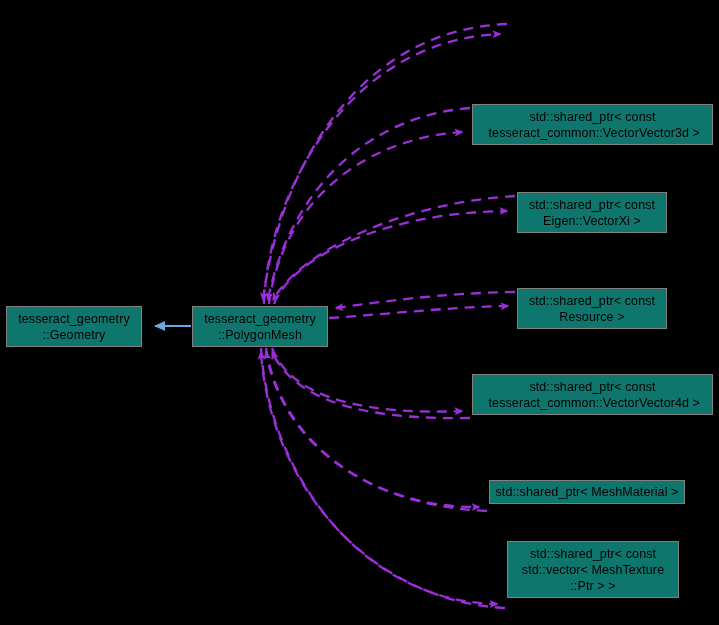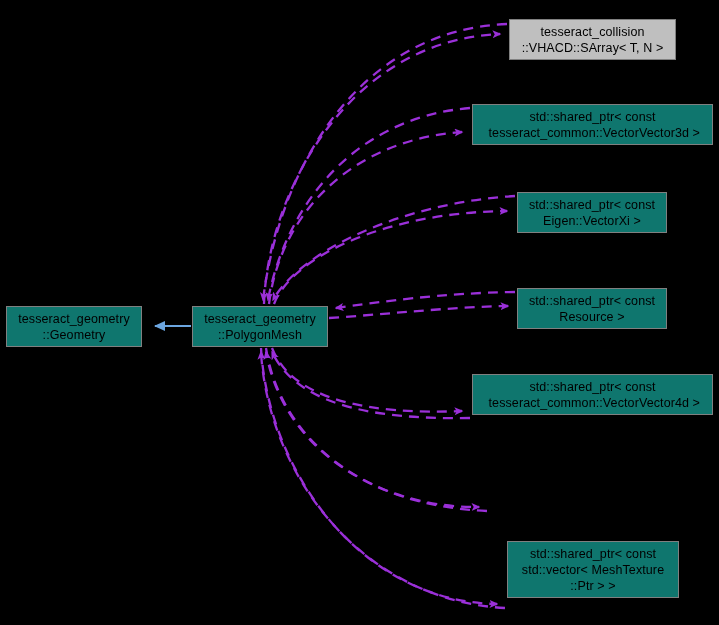--- a/index.html
+++ b/index.html
@@ -73,24 +73,20 @@
       <path d="M507,24 C360,30 280,165 263,300"></path>
       <path d="M470,108 C350,118 285,210 268,300"></path>
       <path d="M515,196 C400,203 300,252 273,300"></path>
       <path d="M515,292 C440,293 380,302 336,308"></path>
       <path d="M470,418 C360,420 295,400 272,352"></path>
       <path d="M487,511 C365,506 282,442 266,352"></path>
       <path d="M505,608 C360,600 268,473 261,352"></path>
     </g>
   </svg>
 
-  <div class="node node-gray" style="left:509px; top:19px; width:167px; height:41px;">
-    <span class="node-label">tesseract_collision
-::VHACD::SArray&lt; T, N &gt;</span>
-  </div>
 
   <div class="node node-white" style="left:472px; top:104px; width:241px; height:41px;">
     <span class="node-label">std::shared_ptr&lt; const
  tesseract_common::VectorVector3d &gt;</span>
   </div>
 
   <div class="node node-white" style="left:517px; top:192px; width:150px; height:41px;">
     <span class="node-label">std::shared_ptr&lt; const
 Eigen::VectorXi &gt;</span>
   </div>
@@ -98,20 +94,23 @@
   <div class="node node-white" style="left:517px; top:288px; width:150px; height:41px;">
     <span class="node-label">std::shared_ptr&lt; const
 Resource &gt;</span>
   </div>
 
   <div class="node node-white" style="left:472px; top:374px; width:241px; height:41px;">
     <span class="node-label">std::shared_ptr&lt; const
  tesseract_common::VectorVector4d &gt;</span>
   </div>
 
+  <div class="node node-white" style="left:489px; top:480px; width:196px; height:24px;">
+    <span class="node-label">std::shared_ptr&lt; MeshMaterial &gt;</span>
+  </div>
 
   <div class="node node-white" style="left:507px; top:541px; width:172px; height:57px;">
     <span class="node-label">std::shared_ptr&lt; const
 std::vector&lt; MeshTexture
 ::Ptr &gt; &gt;</span>
   </div>
 
   <div class="node node-white" style="left:6px; top:306px; width:136px; height:41px;">
     <span class="node-label">tesseract_geometry
 ::Geometry</span>

